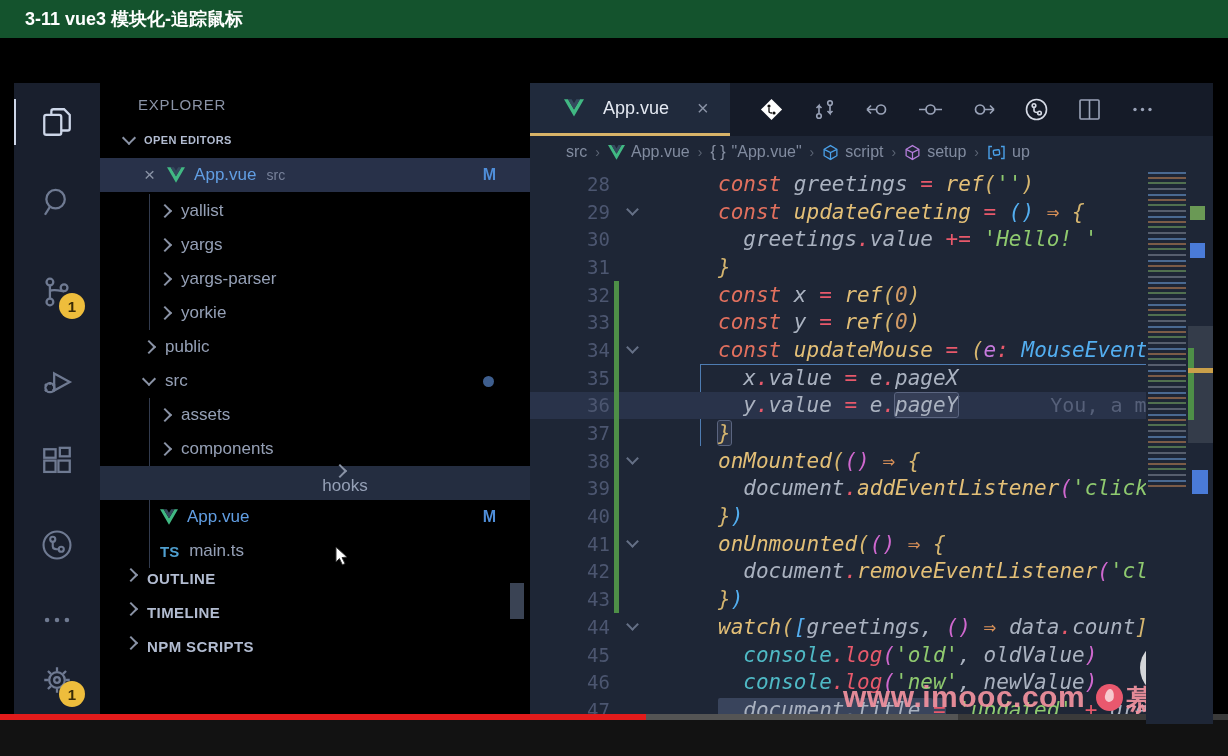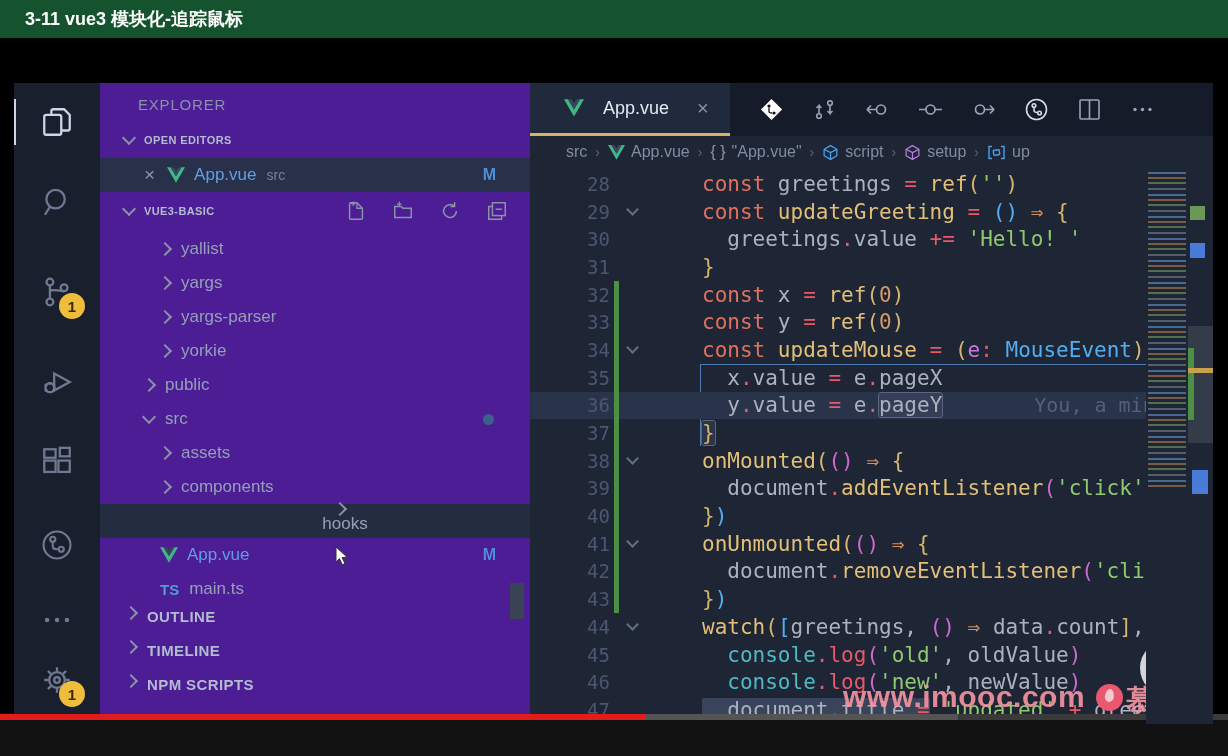--- a/index.html
+++ b/index.html
@@ -25,21 +25,21 @@
   .vsc{position:absolute;left:14px;top:45px;width:1199px;height:667px;background:#1e2636;overflow:hidden;}
   
   .actbar{position:absolute;left:0;top:0;width:86px;height:641px;background:#191f2d;}
   .aicon{position:absolute;left:26px;width:36px;height:36px;color:#6f7a92;}
   .aicon svg{width:34px;height:34px;display:block;}
   .aicon.active{color:#cdd6e8;}
   .aicon.active::before{content:"";position:absolute;left:-26px;top:-6px;width:2px;height:46px;background:#cdd6e8;}
   .abadge{position:absolute;width:26px;height:26px;border-radius:50%;background:#eebd3c;color:#3a2b07;
     font-size:15px;font-weight:bold;display:flex;align-items:center;justify-content:center;}
   
-  .sidebar{position:absolute;left:86px;top:0;width:430px;height:641px;background:#4c1d95;color:#95a0b6;}
+  .sidebar{position:absolute;left:86px;top:0;width:430px;height:641px;background:#000000;color:#95a0b6;}
   .sb-title{padding:13px 0 0 38px;font-size:15px;color:#8a93a6;letter-spacing:.8px;height:26px;}
   .sb-h{display:flex;align-items:center;height:36px;font-weight:bold;color:#b2bcd1;font-size:11px;letter-spacing:.4px;}
   .sb-h .chev{margin:0 10px 0 24px;}
   .chev{display:inline-block;width:8px;height:8px;border-right:2px solid #8a93a6;border-bottom:2px solid #8a93a6;transform:rotate(-45deg);flex:none;}
   .chev.down{transform:rotate(45deg);margin-top:-4px;}
   .oe-row{display:flex;align-items:center;height:34px;background:#283149;cursor:pointer;}
   .oe-x{margin:0 12px 0 44px;color:#8a93a6;font-size:19px;}
   .fblue{color:#619ee3;font-size:17px;}
   .oe-detail{margin-left:10px;color:#77819a;font-size:14px;}
   .mbadge{margin-left:auto;margin-right:34px;color:#4f8ed9;font-size:16px;font-weight:bold;}
@@ -73,21 +73,21 @@
   
   .code{position:absolute;left:0;top:85px;width:683px;height:556px;padding-top:2px;overflow:hidden;
     font-family:"DejaVu Sans Mono",monospace;font-size:21px;}
   .crow{height:27.7px;display:flex;align-items:center;position:relative;}
   .crow.current{background:#29334a;}
   .lnum{width:80px;text-align:right;color:#4c5670;font-size:19px;flex:none;font-family:"DejaVu Sans Mono",monospace;}
   .gbar{width:5px;height:27.7px;margin-left:4px;flex:none;}
   .gbar.changed{background:#4e8f47;}
   .fold{width:22px;margin-left:2px;flex:none;display:flex;justify-content:center;}
   .fold .chev{width:7px;height:7px;border-color:#657086;}
-  .ctext{margin-left:59px;white-space:pre;flex:none;}
+  .ctext{margin-left:75px;white-space:pre;flex:none;font-style:italic;}
   .blame{color:#566079;margin-left:92px;white-space:pre;font-size:20px;}
   .tk-kw{color:#e2705e}.tk-op{color:#e8596b}.tk-ar{color:#d89058}.tk-fn{color:#e3bf77}
   .tk-var{color:#aab2c0}.tk-str{color:#8fca6f}.tk-num{color:#d19a66}.tk-type{color:#53aef0}
   .tk-cyan{color:#4fb9c5}.tk-red{color:#e8596b}.tk-param{color:#c67add}
   .tk-b1{color:#d5b56f}.tk-b2{color:#53aef0}.tk-b3{color:#cf68cf}
   .hl{outline:1px solid #5b6580;background:rgba(95,106,130,.22);border-radius:2px;}
   .occ{background:#39445c;border-radius:2px;}
   .bracket-guide{position:absolute;left:170px;top:196px;width:470px;height:81px;
     border-left:1px solid #4e7cb2;border-top:1px solid #4e7cb2;pointer-events:none;}
   
@@ -194,42 +194,20 @@
         <span class="oe-x">×</span>
         <svg class="vueicon" viewBox="0 0 24 21">
               <path d="M0 0h4.8L12 12.3 19.2 0H24L12 20.7z" fill="#41b883"></path>
               <path d="M4.8 0h4.4L12 4.9 14.8 0h4.4L12 12.3z" fill="#35495e"></path>
             </svg>
         <span class="fblue">App.vue</span>
         <span class="oe-detail">src</span>
         <span class="mbadge">M</span>
       </div>
 
-      <div class="sb-h" style="height:38px">
-        <span class="chev down"></span>
-        <span>VUE3-BASIC</span>
-        <span class="hicons">
-          <svg viewBox="0 0 24 24" fill="none" stroke="currentColor" stroke-width="1.6">
-                <path d="M13 3H6a1 1 0 0 0-1 1v16a1 1 0 0 0 1 1h12a1 1 0 0 0 1-1V9z"></path>
-                <path d="M13 3v6h6M9 1.5v5M6.5 4h5" stroke-width="1.4"></path>
-              </svg>
-          <svg viewBox="0 0 24 24" fill="none" stroke="currentColor" stroke-width="1.6">
-                <path d="M3 7v12h18V9h-9l-2-2H3z"></path>
-                <path d="M8 2v5M5.5 4.5h5" stroke-width="1.4"></path>
-              </svg>
-          <svg viewBox="0 0 24 24" fill="none" stroke="currentColor" stroke-width="1.7">
-                <path d="M19 12a7 7 0 1 1-2.2-5.1"></path>
-                <path d="M17 2.5V7h-4.5"></path>
-              </svg>
-          <svg viewBox="0 0 24 24" fill="none" stroke="currentColor" stroke-width="1.6">
-                <rect x="7" y="3" width="14" height="14"></rect>
-                <path d="M7 7H3v14h14v-4M10.5 10h7"></path>
-              </svg>
-        </span>
-      </div>
 
       <div id="tree" style="position:relative;margin-top:2px">
         <div class="guide" style="top:0;height:136px"></div>
         <div class="guide" style="top:204px;height:170px"></div>
       <div class="trow" style="padding-left: 60px;">
               <span class="chev"></span>
               <span class="">yallist</span>
             </div>
             <div class="trow" style="padding-left: 60px; align-items: center;">
               <span class="chev"></span>

